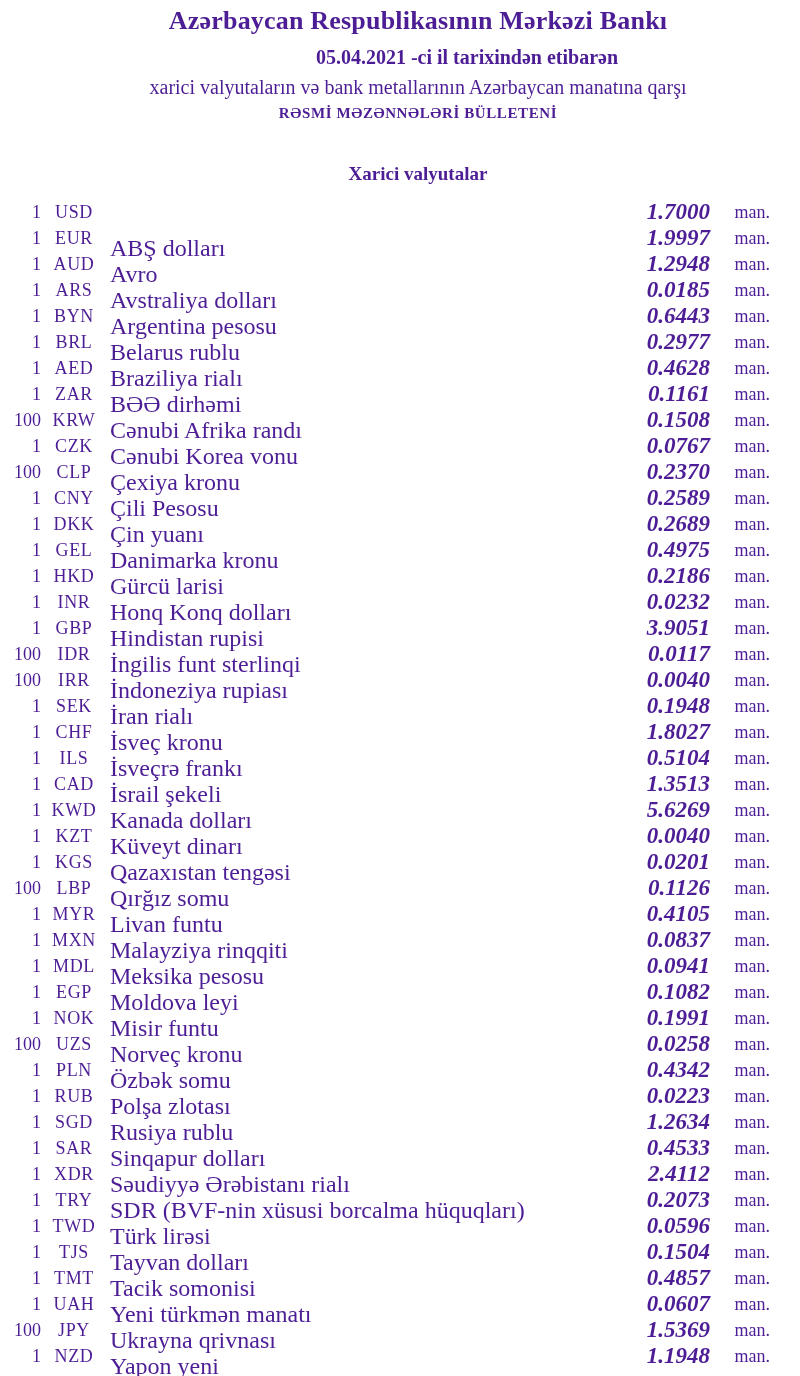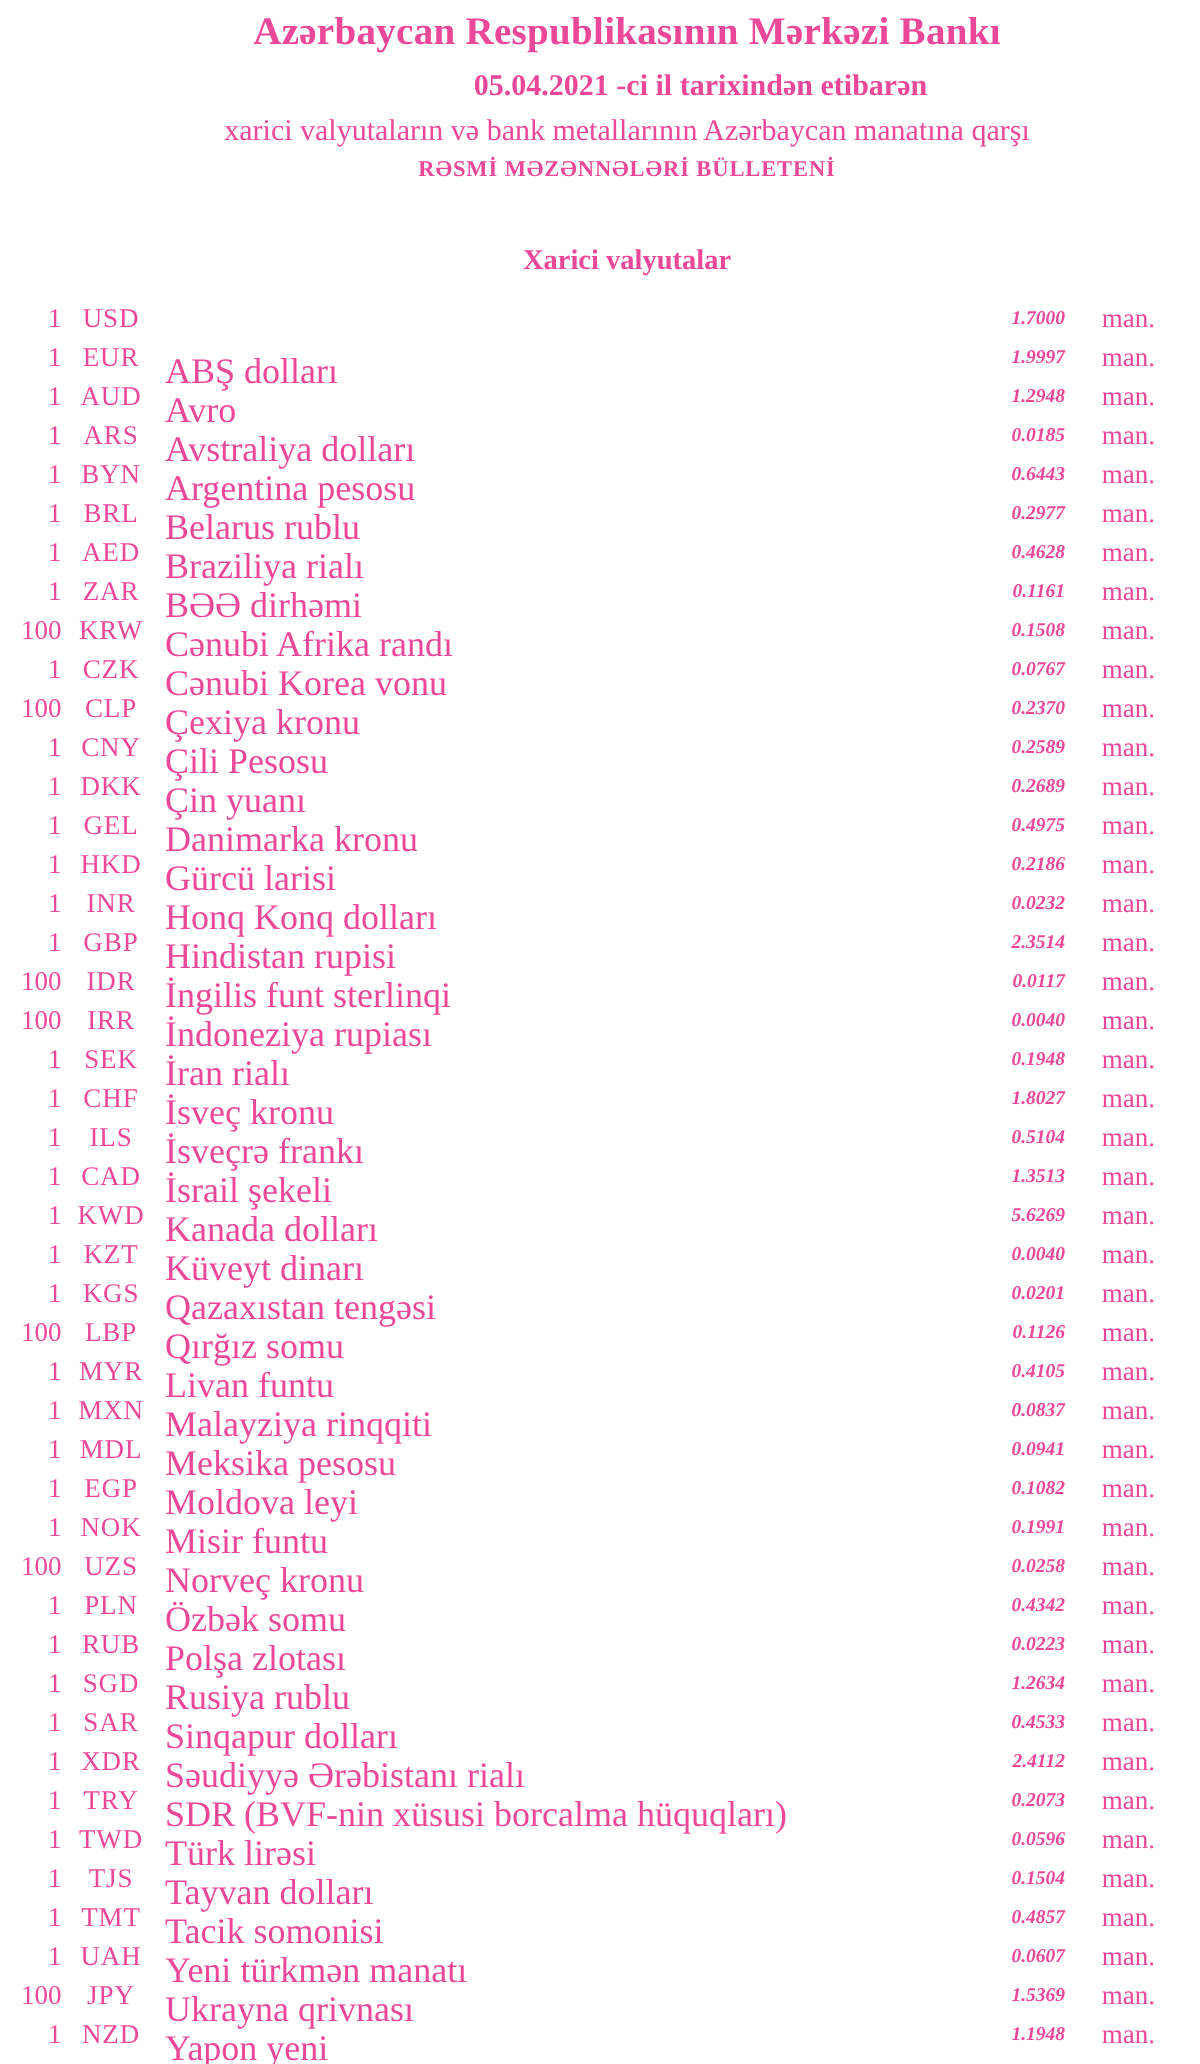--- a/index.html
+++ b/index.html
@@ -5,21 +5,21 @@
   html, body {
     margin: 0;
     padding: 0;
     background: #ffffff;
   }
   .page {
     position: relative;
     width: 800px;
     height: 1376px;
     background: #ffffff;
-    color: #ec4899;
+    color: #4c1d95;
     font-family: "Liberation Serif", serif;
     overflow: hidden;
   }
   .header {
     position: absolute;
     top: 0;
     left: 0;
     width: 800px;
     padding-left: 36px;
     box-sizing: border-box;
@@ -80,21 +80,21 @@
   }
   .cell-name {
     padding-left: 3px;
     font-size: 24px;
     margin-top: 36px;
   }
   .cell-rate {
     text-align: right;
     font-weight: bold;
     font-style: italic;
-    font-size: 13px;
+    font-size: 23px;
   }
   .cell-unit {
     text-align: right;
     padding-left: 16px;
   }
 </style>
 </head>
 <body>
 
 <div class="page">
@@ -218,21 +218,21 @@
     <span class="cell-qty">1</span>
     <span class="cell-code">INR</span>
     <span class="cell-name">Hindistan rupisi</span>
     <span class="cell-rate">0.0232</span>
     <span class="cell-unit">man.</span>
   </div>
       <div class="row">
     <span class="cell-qty">1</span>
     <span class="cell-code">GBP</span>
     <span class="cell-name">İngilis funt sterlinqi</span>
-    <span class="cell-rate">2.3514</span>
+    <span class="cell-rate">3.9051</span>
     <span class="cell-unit">man.</span>
   </div>
       <div class="row">
     <span class="cell-qty">100</span>
     <span class="cell-code">IDR</span>
     <span class="cell-name">İndoneziya rupiası</span>
     <span class="cell-rate">0.0117</span>
     <span class="cell-unit">man.</span>
   </div>
       <div class="row">

